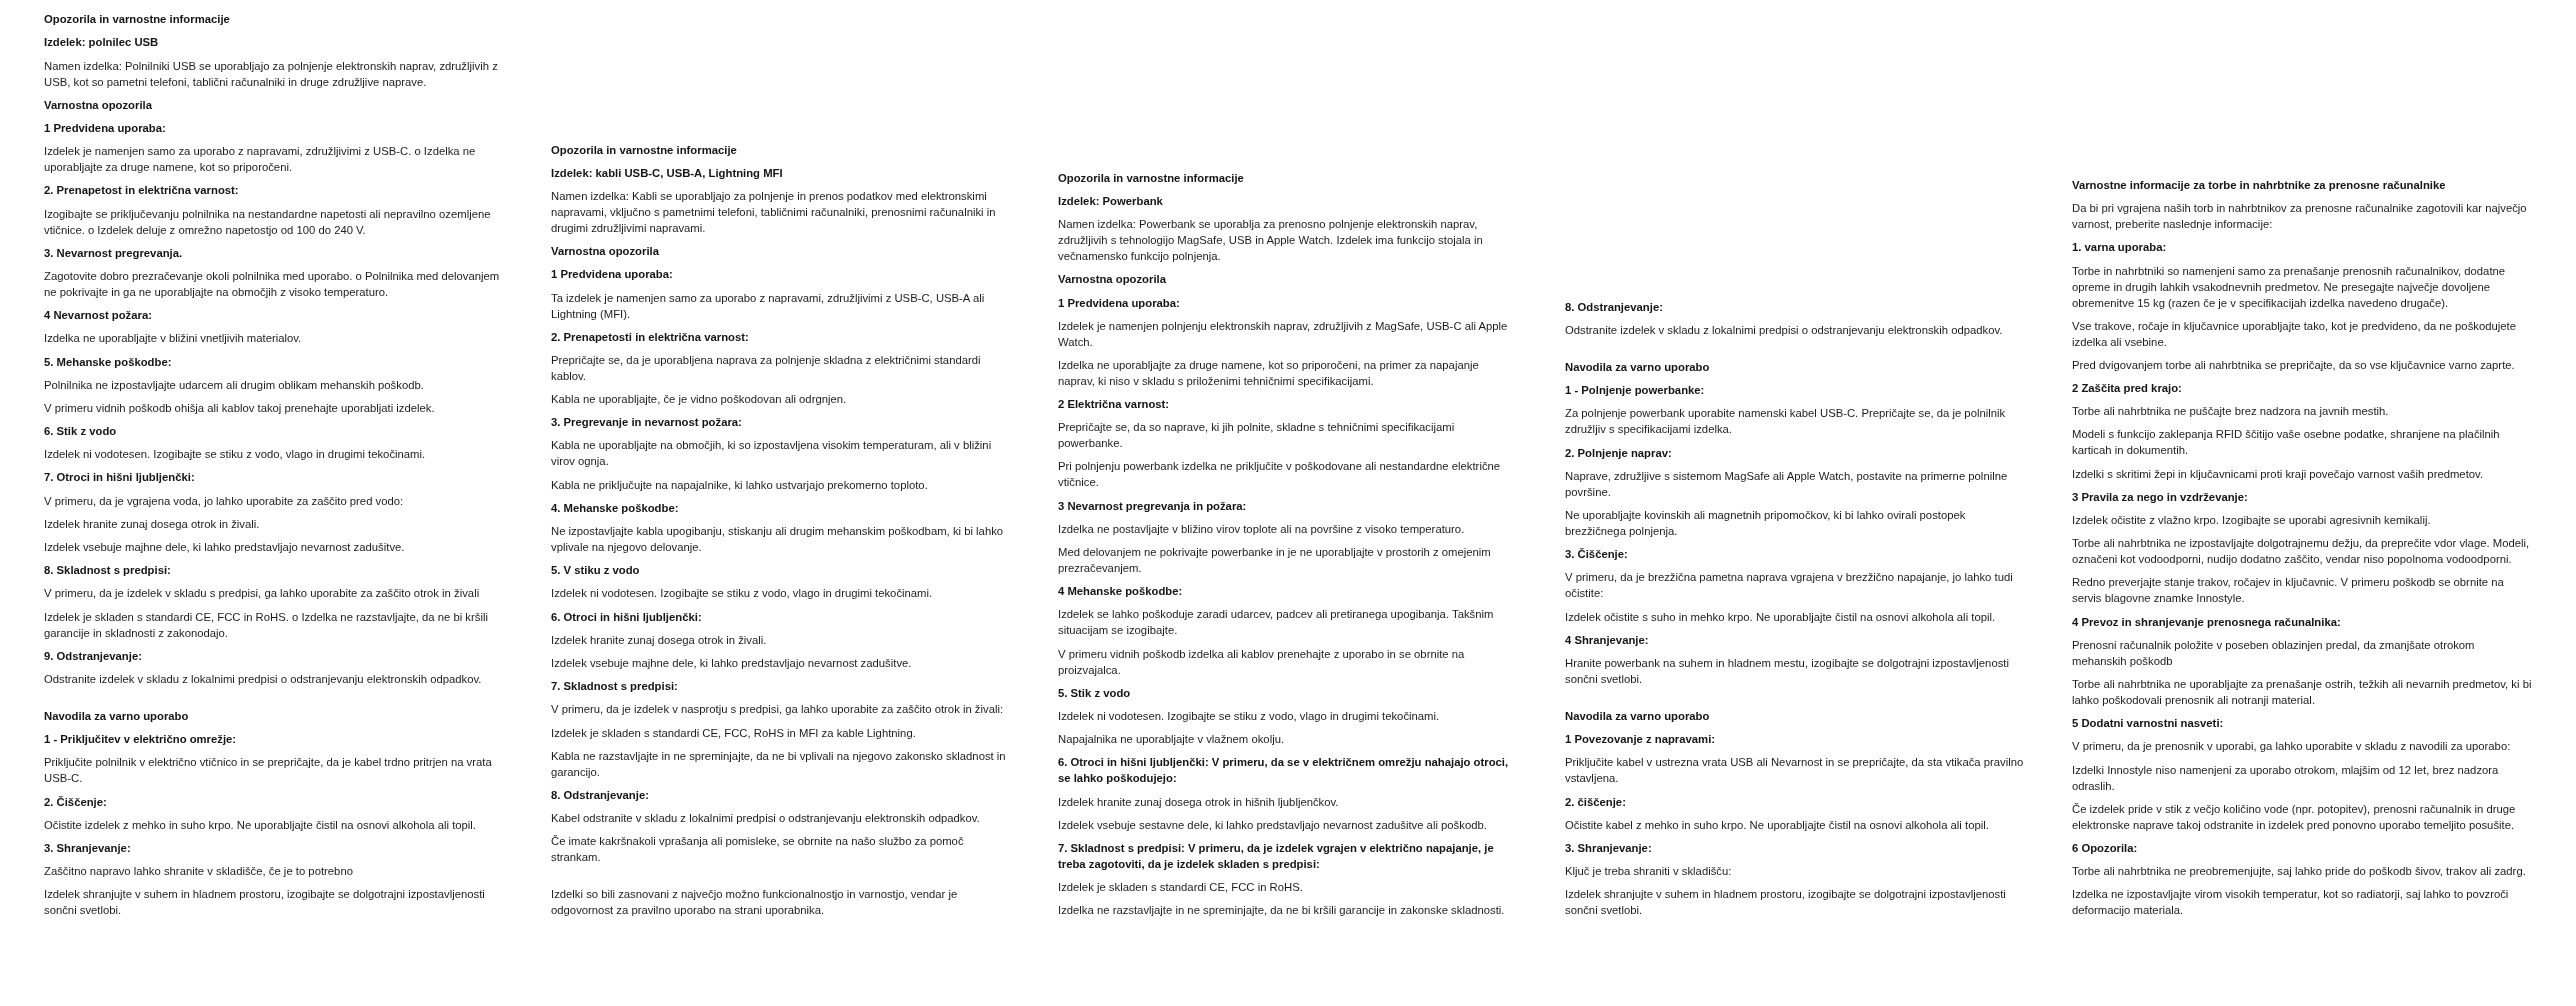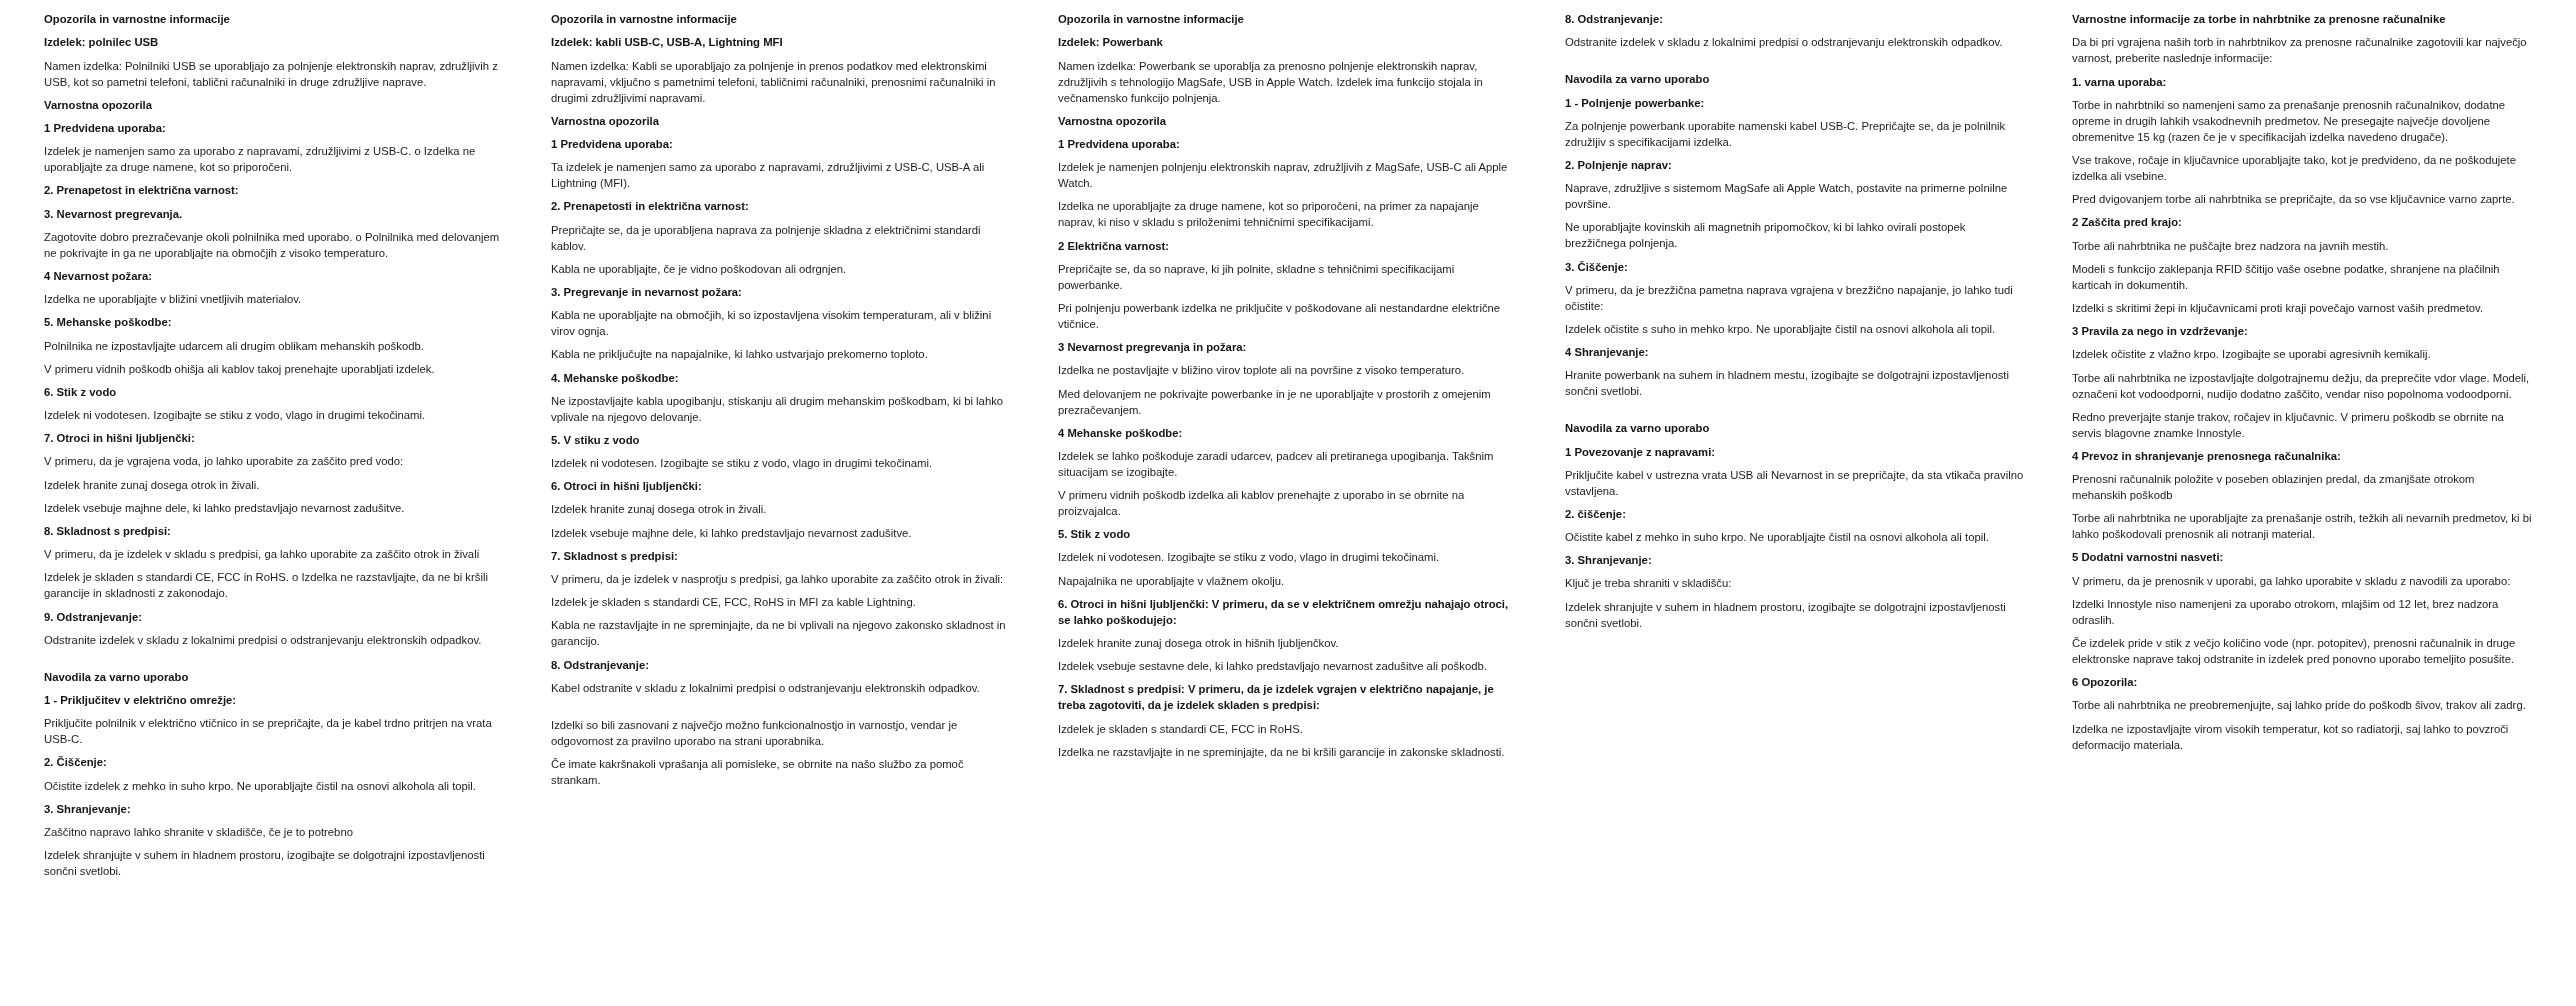--- a/index.html
+++ b/index.html
@@ -11,20 +11,21 @@
     overflow: hidden;
     font-family: "Liberation Sans", sans-serif;
     color: #1d1d1f;
   }
   .page {
     box-sizing: border-box;
     display: flex;
     padding: 11.3px 22.5px 0 44px;
     gap: 47px;
     width: 2576px;
+    align-items: flex-end;
   }
   .column {
     flex: 0 0 auto;
     width: 460px;
   }
   .blk {
     font-size: 11.3px;
     line-height: 16px;
     margin: 0 0 7.2px 0;
     white-space: normal;
@@ -46,20 +47,21 @@
 <div class="page">
 
 <div class="column">
       <div class="blk h">Opozorila in varnostne informacije</div>
       <div class="blk h">Izdelek: polnilec USB</div>
       <div class="blk p">Namen izdelka: Polnilniki USB se uporabljajo za polnjenje elektronskih naprav, združljivih z USB, kot so pametni telefoni, tablični računalniki in druge združljive naprave.</div>
       <div class="blk h">Varnostna opozorila</div>
       <div class="blk h">1 Predvidena uporaba:</div>
       <div class="blk p">Izdelek je namenjen samo za uporabo z napravami, združljivimi z USB-C. o Izdelka ne uporabljajte za druge namene, kot so priporočeni.</div>
       <div class="blk h">2. Prenapetost in električna varnost:</div>
+      <div class="blk p">Izogibajte se priključevanju polnilnika na nestandardne napetosti ali nepravilno ozemljene vtičnice. o Izdelek deluje z omrežno napetostjo od 100 do 240 V.</div>
       <div class="blk h">3. Nevarnost pregrevanja.</div>
       <div class="blk p">Zagotovite dobro prezračevanje okoli polnilnika med uporabo. o Polnilnika med delovanjem ne pokrivajte in ga ne uporabljajte na območjih z visoko temperaturo.</div>
       <div class="blk h">4 Nevarnost požara:</div>
       <div class="blk p">Izdelka ne uporabljajte v bližini vnetljivih materialov.</div>
       <div class="blk h">5. Mehanske poškodbe:</div>
       <div class="blk p">Polnilnika ne izpostavljajte udarcem ali drugim oblikam mehanskih poškodb.</div>
       <div class="blk p">V primeru vidnih poškodb ohišja ali kablov takoj prenehajte uporabljati izdelek.</div>
       <div class="blk h">6. Stik z vodo</div>
       <div class="blk p">Izdelek ni vodotesen. Izogibajte se stiku z vodo, vlago in drugimi tekočinami.</div>
       <div class="blk h">7. Otroci in hišni ljubljenčki:</div>
@@ -99,22 +101,22 @@
       <div class="blk p">Izdelek ni vodotesen. Izogibajte se stiku z vodo, vlago in drugimi tekočinami.</div>
       <div class="blk h">6. Otroci in hišni ljubljenčki:</div>
       <div class="blk p">Izdelek hranite zunaj dosega otrok in živali.</div>
       <div class="blk p">Izdelek vsebuje majhne dele, ki lahko predstavljajo nevarnost zadušitve.</div>
       <div class="blk h">7. Skladnost s predpisi:</div>
       <div class="blk p">V primeru, da je izdelek v nasprotju s predpisi, ga lahko uporabite za zaščito otrok in živali:</div>
       <div class="blk p">Izdelek je skladen s standardi CE, FCC, RoHS in MFI za kable Lightning.</div>
       <div class="blk p">Kabla ne razstavljajte in ne spreminjajte, da ne bi vplivali na njegovo zakonsko skladnost in garancijo.</div>
       <div class="blk h">8. Odstranjevanje:</div>
       <div class="blk p">Kabel odstranite v skladu z lokalnimi predpisi o odstranjevanju elektronskih odpadkov.</div>
+      <div class="blk p">Če imate kakršnakoli vprašanja ali pomisleke, se obrnite na našo službo za pomoč strankam.</div>
       <div class="blk p gap">Izdelki so bili zasnovani z največjo možno funkcionalnostjo in varnostjo, vendar je odgovornost za pravilno uporabo na strani uporabnika.</div>
-      <div class="blk p">Če imate kakršnakoli vprašanja ali pomisleke, se obrnite na našo službo za pomoč strankam.</div>
     </div>
     <div class="column">
       <div class="blk h">Opozorila in varnostne informacije</div>
       <div class="blk h">Izdelek: Powerbank</div>
       <div class="blk p">Namen izdelka: Powerbank se uporablja za prenosno polnjenje elektronskih naprav, združljivih s tehnologijo MagSafe, USB in Apple Watch. Izdelek ima funkcijo stojala in večnamensko funkcijo polnjenja.</div>
       <div class="blk h">Varnostna opozorila</div>
       <div class="blk h">1 Predvidena uporaba:</div>
       <div class="blk p">Izdelek je namenjen polnjenju elektronskih naprav, združljivih z MagSafe, USB-C ali Apple Watch.</div>
       <div class="blk p">Izdelka ne uporabljajte za druge namene, kot so priporočeni, na primer za napajanje naprav, ki niso v skladu s priloženimi tehničnimi specifikacijami.</div>
       <div class="blk h">2 Električna varnost:</div>

